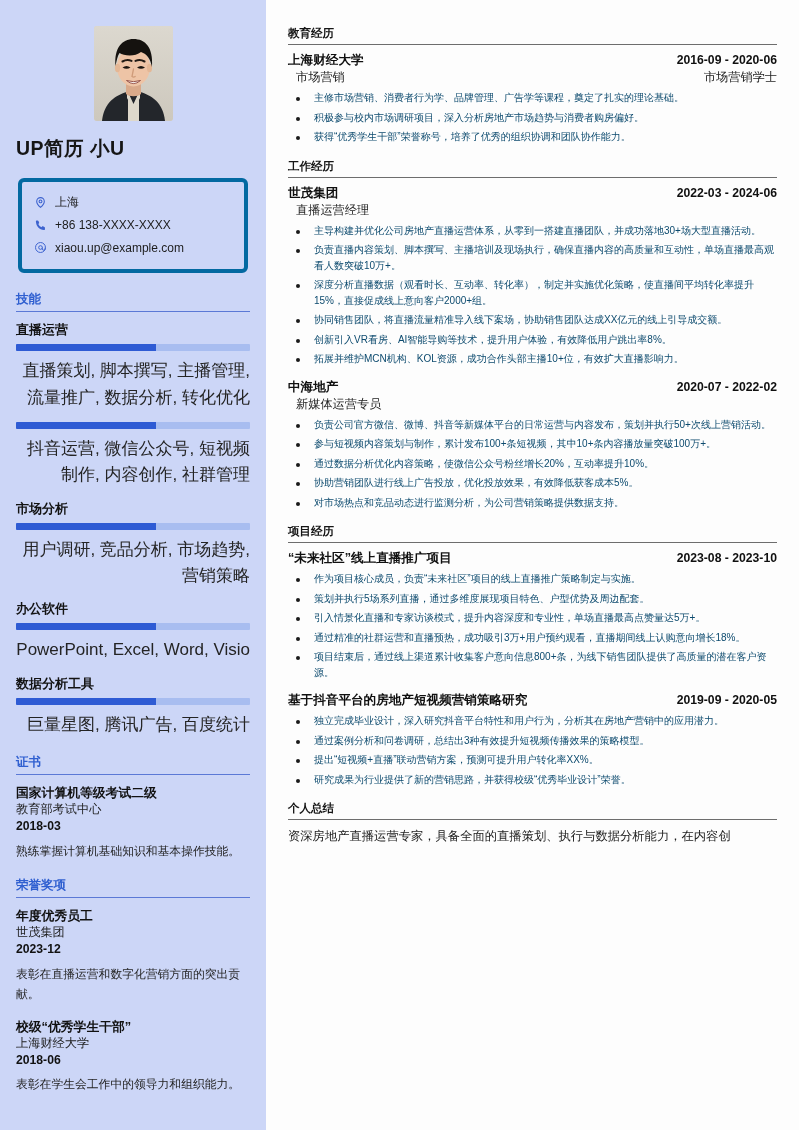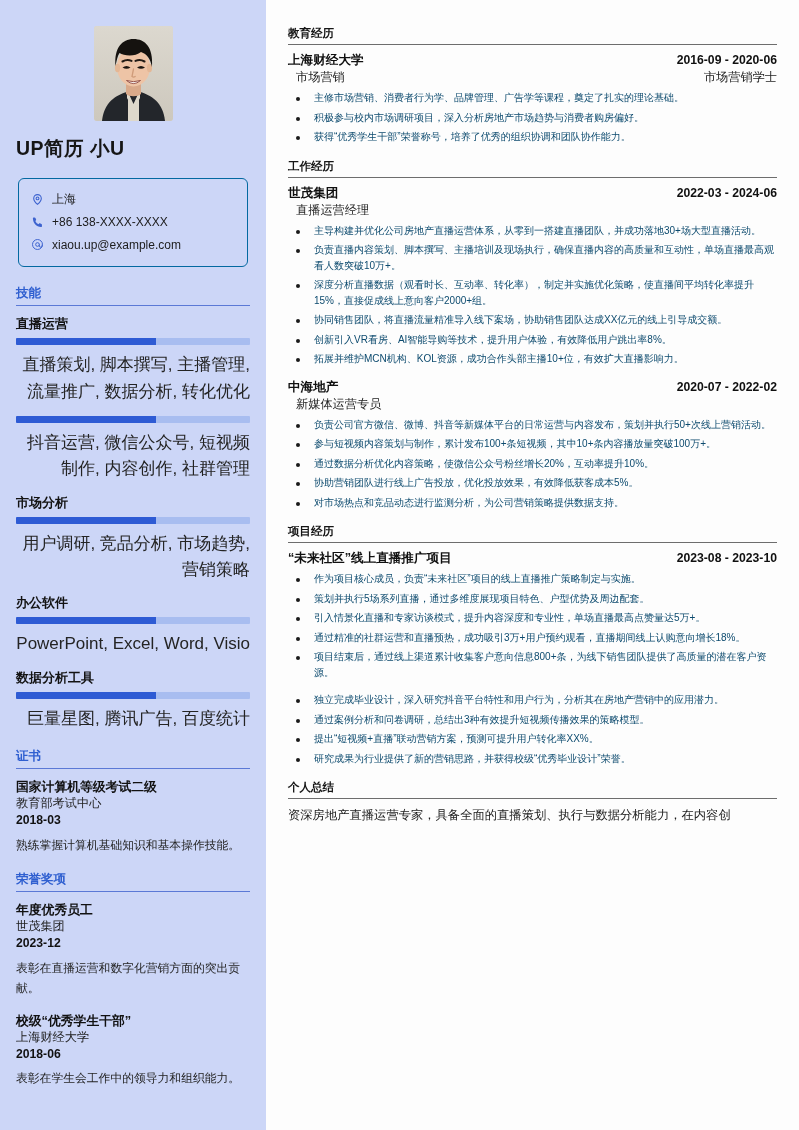--- a/index.html
+++ b/index.html
@@ -44,21 +44,21 @@
   .photo svg { display: block; width: 100%; height: 100%; }
   .person-name {
     text-align: left;
     font-size: 19.5px;
     font-weight: 700;
     color: #161616;
     letter-spacing: 0.5px;
     margin: 2px 0 16px 0;
   }
   .contact-box {
-    border: 1px solid #0369a1;
+    border: 4px solid #0369a1;
     border-radius: 6px;
     padding: 9px 12px 10px 12px;
     margin: 0 2px 18px 2px;
     background: transparent;
   }
   .contact-row {
     display: flex;
     align-items: center;
     gap: 8px;
     font-size: 12px;
@@ -444,20 +444,24 @@
             </div>
             <ul class="bullets">
               <li>作为项目核心成员，负责“未来社区”项目的线上直播推广策略制定与实施。</li>
               <li>策划并执行5场系列直播，通过多维度展现项目特色、户型优势及周边配套。</li>
               <li>引入情景化直播和专家访谈模式，提升内容深度和专业性，单场直播最高点赞量达5万+。</li>
               <li>通过精准的社群运营和直播预热，成功吸引3万+用户预约观看，直播期间线上认购意向增长18%。</li>
               <li>项目结束后，通过线上渠道累计收集客户意向信息800+条，为线下销售团队提供了高质量的潜在客户资源。</li>
             </ul>
           </div>
           <div class="job">
+            <div class="job-head">
+              <div class="job-org">基于抖音平台的房地产短视频营销策略研究</div>
+              <div class="job-date">2019-09 - 2020-05</div>
+            </div>
             <ul class="bullets">
               <li>独立完成毕业设计，深入研究抖音平台特性和用户行为，分析其在房地产营销中的应用潜力。</li>
               <li>通过案例分析和问卷调研，总结出3种有效提升短视频传播效果的策略模型。</li>
               <li>提出“短视频+直播”联动营销方案，预测可提升用户转化率XX%。</li>
               <li>研究成果为行业提供了新的营销思路，并获得校级“优秀毕业设计”荣誉。</li>
             </ul>
           </div>
         </div>
     </section>
 

